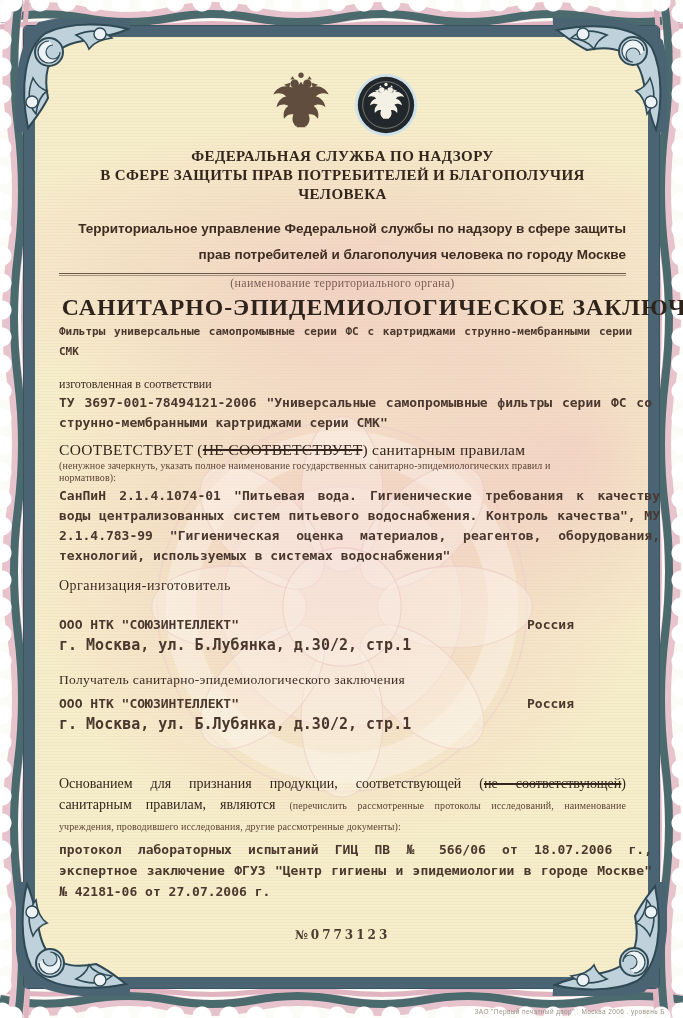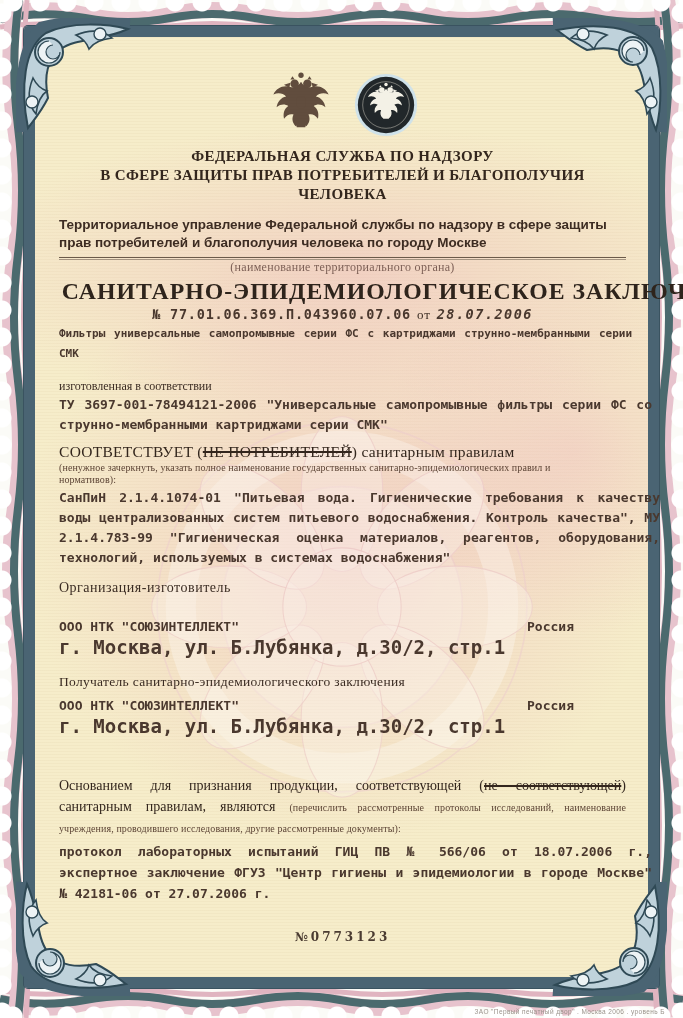--- a/index.html
+++ b/index.html
@@ -53,22 +53,22 @@
   .watermark { position:absolute; left:50%; top:355px; transform:translateX(-50%);
     z-index:0; opacity:.55; pointer-events:none; }
   .content { position:relative; z-index:1; }
   
   .serif { font-family:"Liberation Serif", serif; }
   .mono  { font-family:"DejaVu Sans Mono", monospace; font-weight:bold; color:#4a382e; }
   .sans  { font-family:"Liberation Sans", sans-serif; }
   .emblems { display:flex; justify-content:center; align-items:center; gap:14px; margin-top:18px; }
   .agency { margin-top:8px; text-align:center; font-weight:bold; font-size:15px;
     line-height:19px; letter-spacing:.4px; color:#33261d; }
-  .terr { margin-top:12px; text-align:left; font-weight:bold; font-size:13.5px;
-    line-height:18px; color:#3d2c22; }
+  .terr { margin-top:12px; text-align:right; font-weight:bold; font-size:13.5px;
+    line-height:26px; color:#3d2c22; }
   .terr-rule { margin-top:5px; border-top:1.5px solid #6b5a4a; border-bottom:1px solid #a59481;
     height:3px; }
   .terr-cap { text-align:center; font-size:12px; color:#7c5f55; letter-spacing:.3px; }
   .doc-title { margin-top:3px; text-align:center; font-weight:bold; font-size:24px;
     letter-spacing:1px; color:#2e241c; white-space:nowrap; transform:scaleX(.99);
     transform-origin:center; }
   .doc-number { margin-top:1px; text-align:center; font-size:13.5px; letter-spacing:.8px; }
   .doc-number .ot { font-family:"Liberation Serif", serif; font-weight:normal; font-size:13px;
     color:#3a2b22; padding:0 6px; }
   .doc-number .date { font-style:italic; letter-spacing:1.5px; }
@@ -77,21 +77,21 @@
   .made { margin-top:15px; font-size:12px; }
   .tu { margin-top:1px; font-size:13px; line-height:20px; text-align:justify; margin-right:-26px; }
   .conform { margin-top:8px; font-size:15.5px; letter-spacing:.3px; color:#33261d; }
   .struck { text-decoration:line-through; text-decoration-thickness:1.5px; }
   .fine { font-size:10px; color:#5c4435; line-height:12px; letter-spacing:.1px; }
   .conform-note { margin-top:1px; max-width:540px; }
   .sanpin { margin-top:2px; font-size:13px; line-height:20px; text-align:justify; margin-right:-34px; }
   .sec-label { margin-top:12px; font-size:14px; letter-spacing:.5px; color:#3a2b22; }
   .org-row { margin-top:21px; display:flex; justify-content:space-between; padding-right:52px;
     font-size:13px; line-height:20px; }
-  .addr { font-size:19px; line-height:20px; margin-top:0; }
+  .addr { font-size:15px; line-height:20px; margin-top:0; }
   .recip-label { margin-top:17px; font-size:13.5px; letter-spacing:.3px; }
   .basis { margin-top:39px; font-size:14px; line-height:21px; text-align:justify;
     word-spacing:2.5px; color:#33261d; }
   .basis .fine { word-spacing:0; }
   .docs { margin-top:3px; font-size:13px; line-height:21px; text-align:justify; margin-right:-26px; }
   .serial { margin-top:26px; text-align:center; font-family:"DejaVu Serif", serif;
     font-weight:bold; font-size:12px; letter-spacing:3px; color:#4a3b31; }
   .printer-note { position:absolute; z-index:6; bottom:3px; right:18px; font-size:6.5px;
     color:#9a938b; letter-spacing:.4px; font-family:"Liberation Sans", sans-serif; }
   .seal-svg, .coat-svg { display:block; }
@@ -192,28 +192,27 @@
         <div>ФЕДЕРАЛЬНАЯ СЛУЖБА ПО НАДЗОРУ</div>
         <div>В СФЕРЕ ЗАЩИТЫ ПРАВ ПОТРЕБИТЕЛЕЙ И БЛАГОПОЛУЧИЯ ЧЕЛОВЕКА</div>
       </div>
 
       <div class="terr sans">Территориальное управление Федеральной службы по надзору в сфере защиты прав потребителей и благополучия человека по городу Москве</div>
       <div class="terr-rule"></div>
       <div class="terr-cap serif">(наименование территориального органа)</div>
 
       <div class="doc-title serif">САНИТАРНО-ЭПИДЕМИОЛОГИЧЕСКОЕ ЗАКЛЮЧЕНИЕ</div>
 
-      <div class="doc-number mono"><span>№ 77.01.06.369.П.043960.07.06</span><span class="ot">от</span><span class="date">28.07.2006</span></div>
 
       <div class="product mono">Фильтры универсальные самопромывные серии ФС с картриджами струнно-мембранными серии СМК</div>
 
       <div class="made serif">изготовленная в соответствии</div>
       <div class="tu mono">ТУ 3697-001-78494121-2006 "Универсальные самопромывные фильтры серии ФС со струнно-мембранными картриджами серии СМК"</div>
 
-      <div class="conform serif"><span>СООТВЕТСТВУЕТ (</span><span class="struck">НЕ ПОТРЕБИТЕЛЕЙ</span><span>) санитарным правилам</span></div>
+      <div class="conform serif"><span>СООТВЕТСТВУЕТ (</span><span class="struck">НЕ СООТВЕТСТВУЕТ</span><span>) санитарным правилам</span></div>
       <div class="fine conform-note">(ненужное зачеркнуть, указать полное наименование государственных санитарно-эпидемиологических правил и нормативов):</div>
       <div class="sanpin mono">СанПиН 2.1.4.1074-01 "Питьевая вода. Гигиенические требования к качеству воды централизованных систем питьевого водоснабжения. Контроль качества", МУ 2.1.4.783-99 "Гигиеническая оценка материалов, реагентов, оборудования, технологий, используемых в системах водоснабжения"</div>
 
       <div class="sec-label serif">Организация-изготовитель</div>
       <div class="org-row mono">
         <span>ООО НТК "СОЮЗИНТЕЛЛЕКТ"</span>
         <span>Россия</span>
       </div>
       <div class="addr mono">г. Москва, ул. Б.Лубянка, д.30/2, стр.1</div>
 

